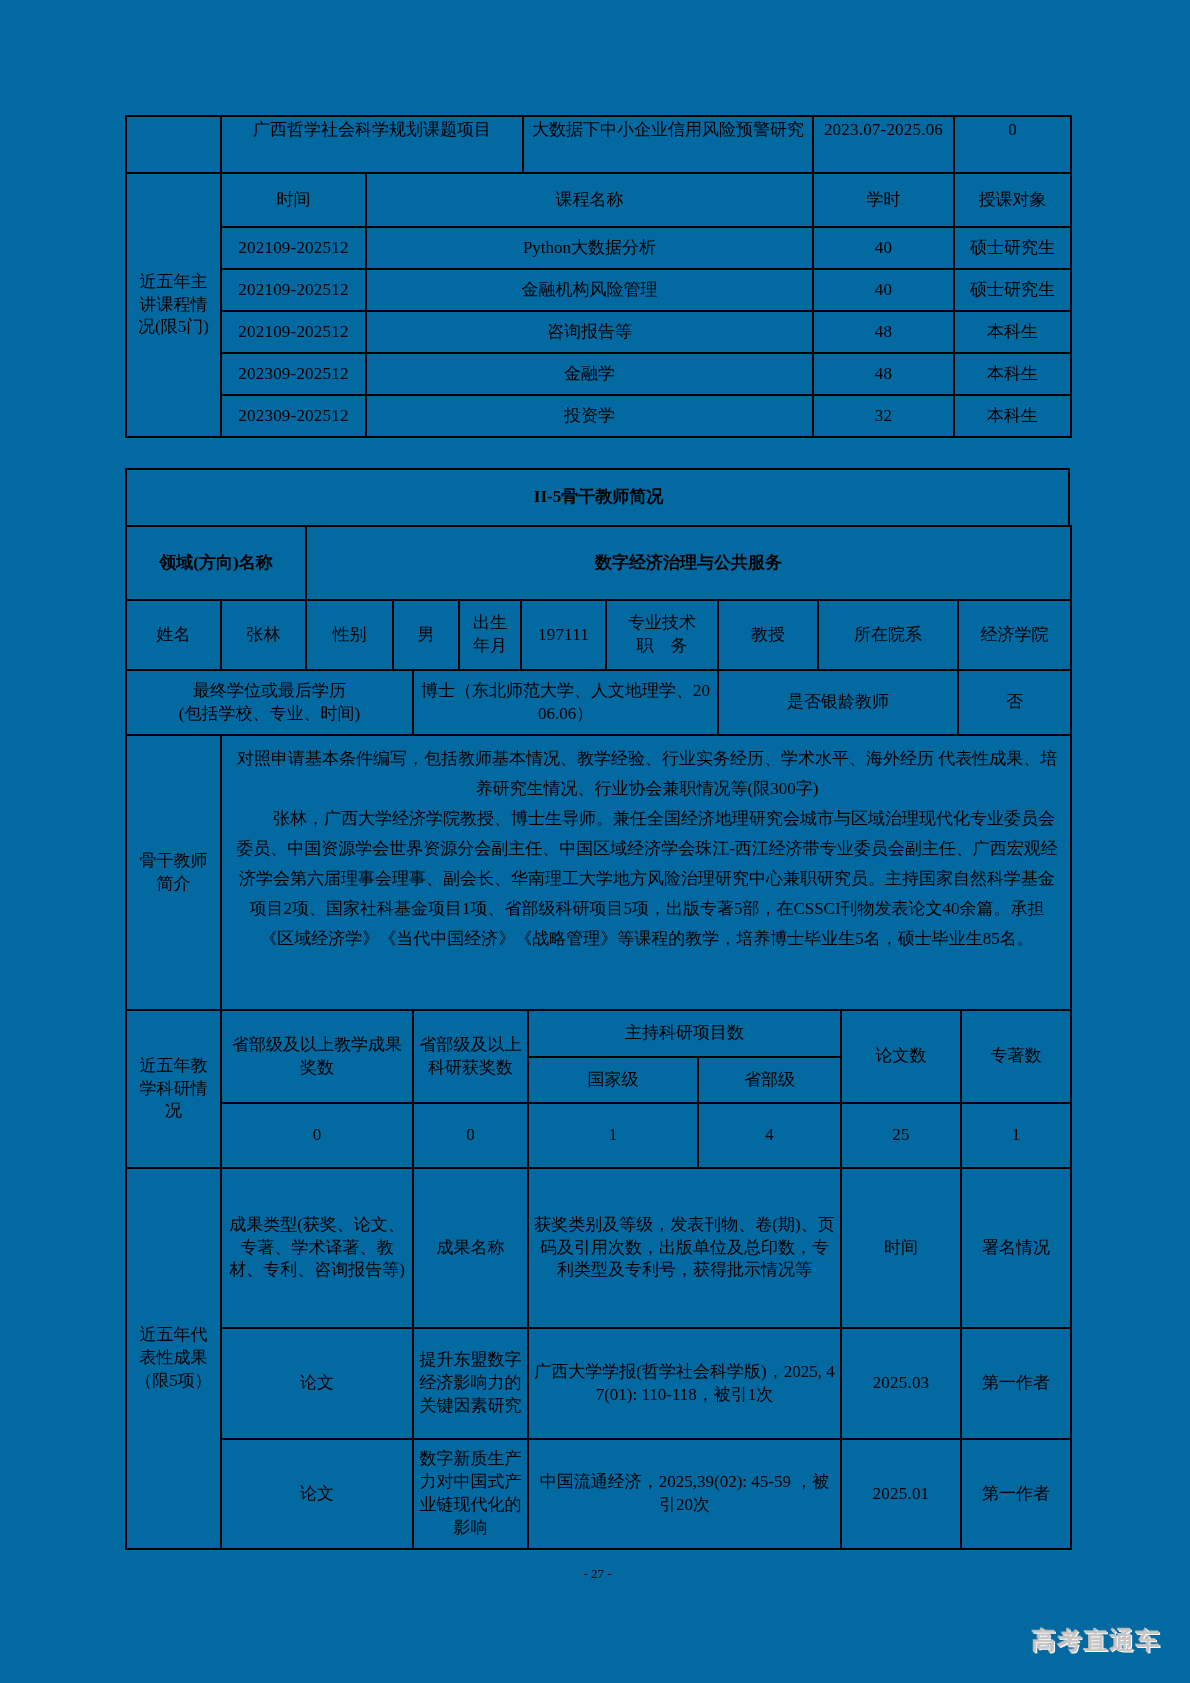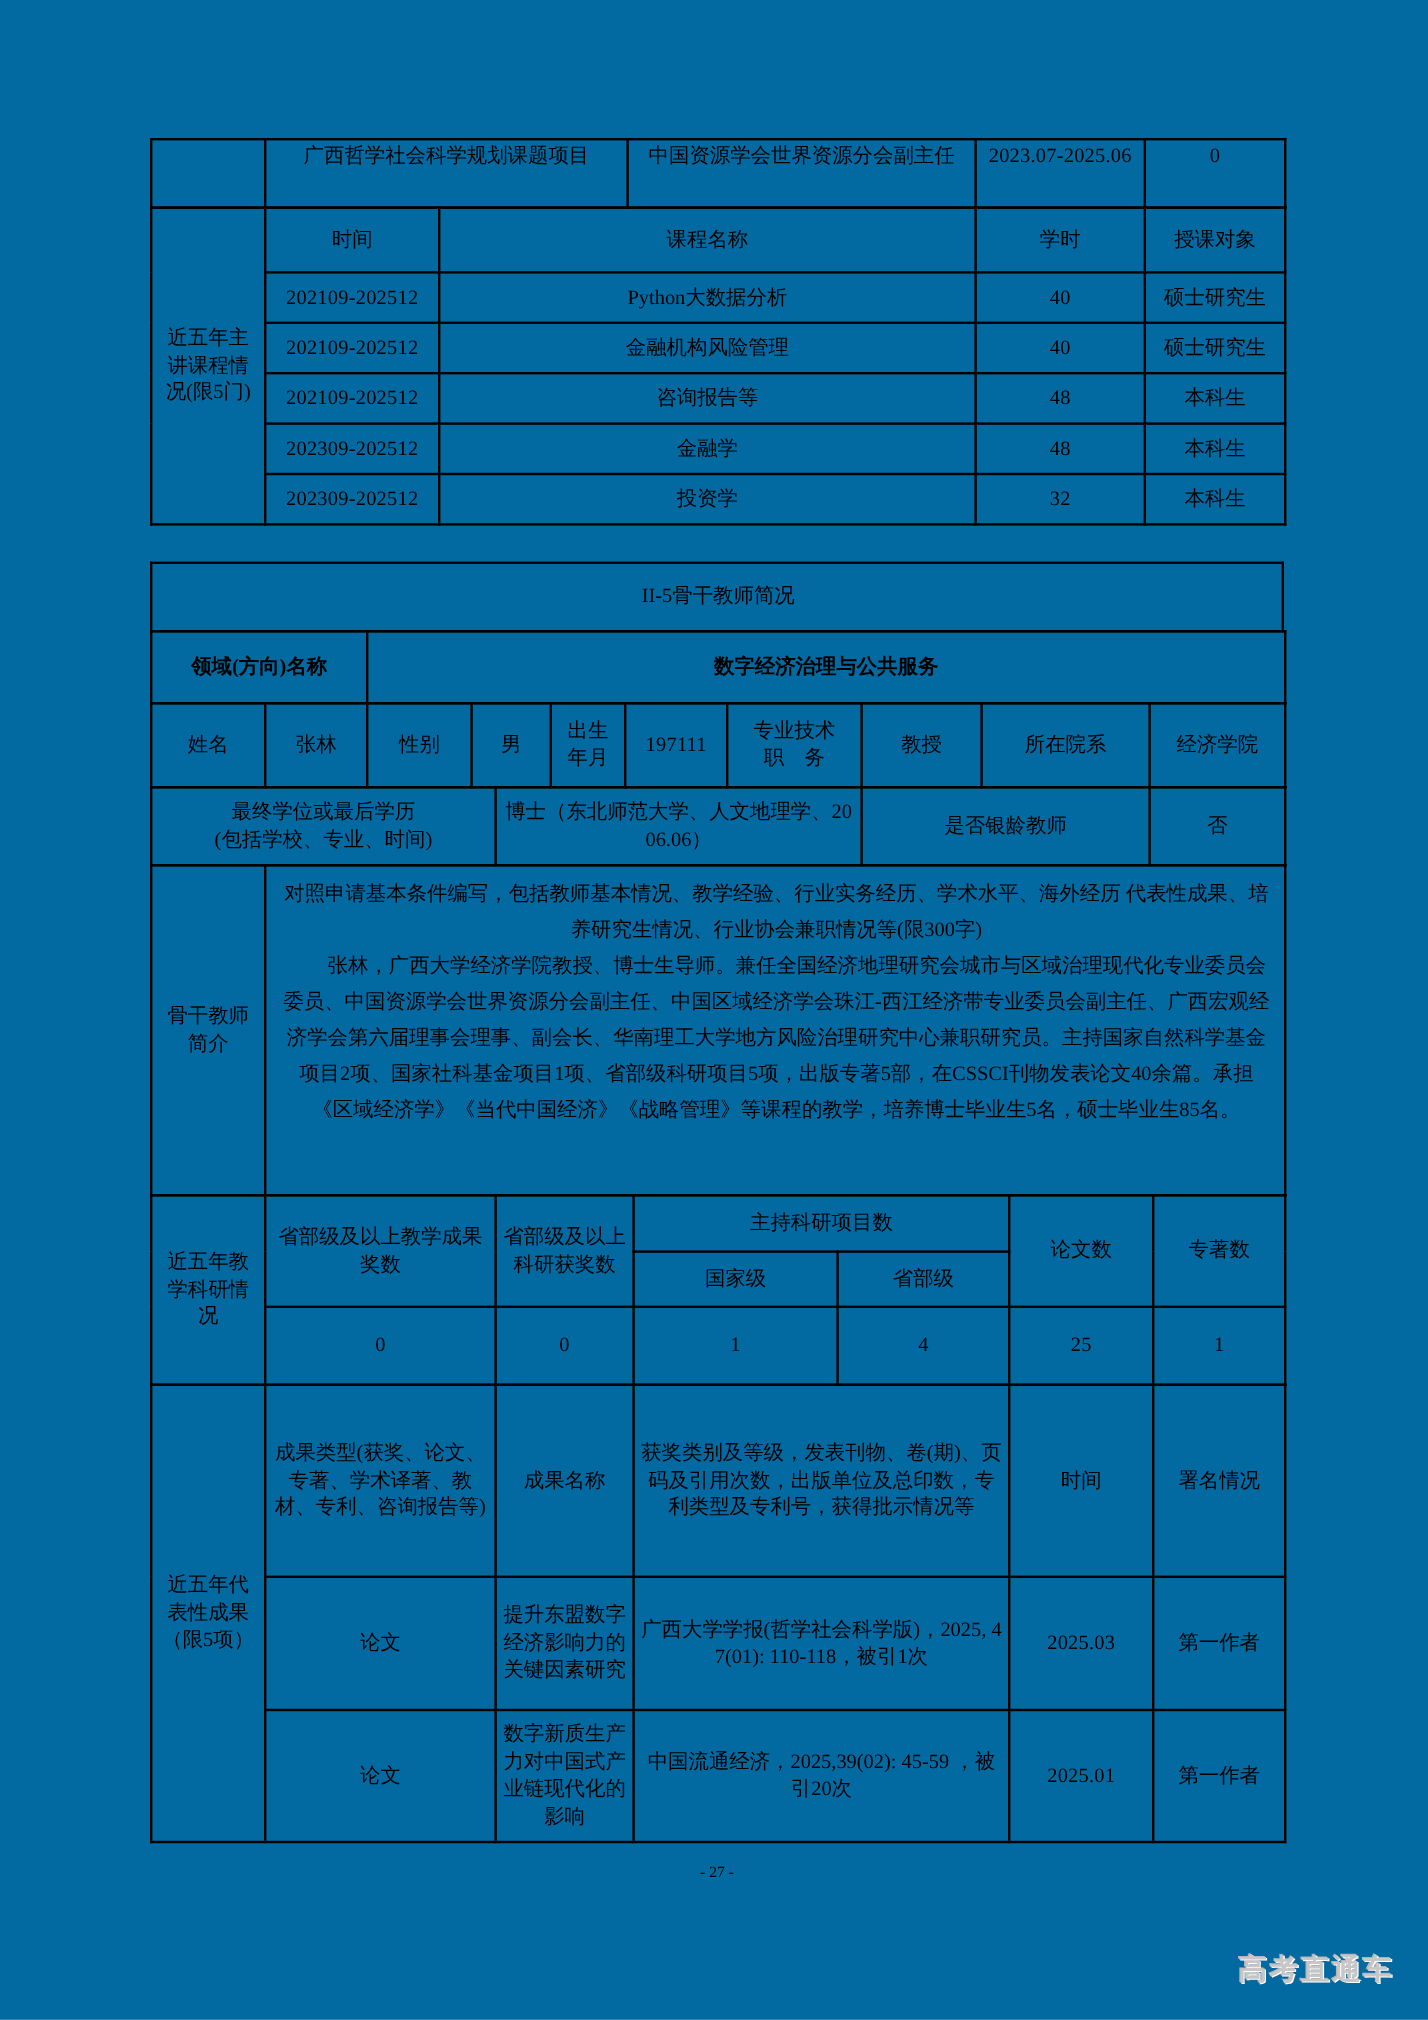--- a/index.html
+++ b/index.html
@@ -6,21 +6,21 @@
   body { margin:0; background:#e8e8e8; font-family:"Liberation Serif","DejaVu Serif",serif; color:#000; }
   .page { position:relative; width:1190px; height:1683px; margin:0 auto; background:#0369a1; overflow:hidden; }
   .content { position:absolute; left:125px; top:115px; width:945px; }
   table.band { border-collapse:collapse; width:945px; table-layout:fixed; }
   table.band + table.band { margin-top:-2px; }
   table.band td { border:2px solid #000; text-align:center; vertical-align:middle;
                   font-size:17px; line-height:1.35; padding:2px 5px; word-break:break-all; }
   .gap { height:30px; }
   .ml { white-space:pre-line; }             
   .vtop { vertical-align:top !important; }
-  .title-cell { text-align:left; font-weight:normal; font-size:18px; padding-left:7px !important; }
+  .title-cell { text-align:left; font-weight:bold; font-size:18px; padding-left:7px !important; }
   .bio-cell { text-align:center; vertical-align:top !important; padding:8px 12px 4px 14px !important; }
   .bio-cell p { margin:0; font-size:17px; line-height:30px; }
   .bio-cell p.indent { text-indent:2em; }
   .num { letter-spacing:0.2px; }
   .footer { width:945px; text-align:center; margin-top:16px; font-size:13px; }
   .watermark { position:absolute; right:28px; bottom:26px; font-family:"Liberation Sans","DejaVu Sans",sans-serif;
                font-weight:bold; font-size:24px; color:#c7c7c7; letter-spacing:2px;
                text-shadow:1px 1px 0 #ffffff, -1px -1px 0 #b3b3b3; }
 </style>
 </head>
@@ -34,21 +34,21 @@
           <col style="width:95px">
           <col style="width:302px">
           <col style="width:290px">
           <col style="width:141px">
           <col style="width:117px">
         </colgroup>
       <tbody>
           <tr style="height:57px">
         <td class="vtop"></td>
         <td class="vtop">广西哲学社会科学规划课题项目</td>
-        <td class="vtop">中国资源学会世界资源分会副主任</td>
+        <td class="vtop">大数据下中小企业信用风险预警研究</td>
         <td class="vtop num">2023.07-2025.06</td>
         <td class="vtop num">0</td>
       </tr>
     </tbody>
       </table>
 
     <table class="band">
       <colgroup>
           <col style="width:95px">
           <col style="width:145px">
@@ -108,21 +108,21 @@
       </tr>
     </tbody>
       </table>
 
     <table class="band">
       <colgroup>
           <col style="width:180px">
           <col style="width:765px">
         </colgroup>
       <tbody>
-          <tr style="height:60px">
+          <tr style="height:74px">
         <td style="font-weight:bold">领域(方向)名称</td>
         <td style="font-weight:bold">数字经济治理与公共服务</td>
       </tr>
     </tbody>
       </table>
 
     <table class="band">
       <colgroup>
           <col style="width:95px">
           <col style="width:85px">

